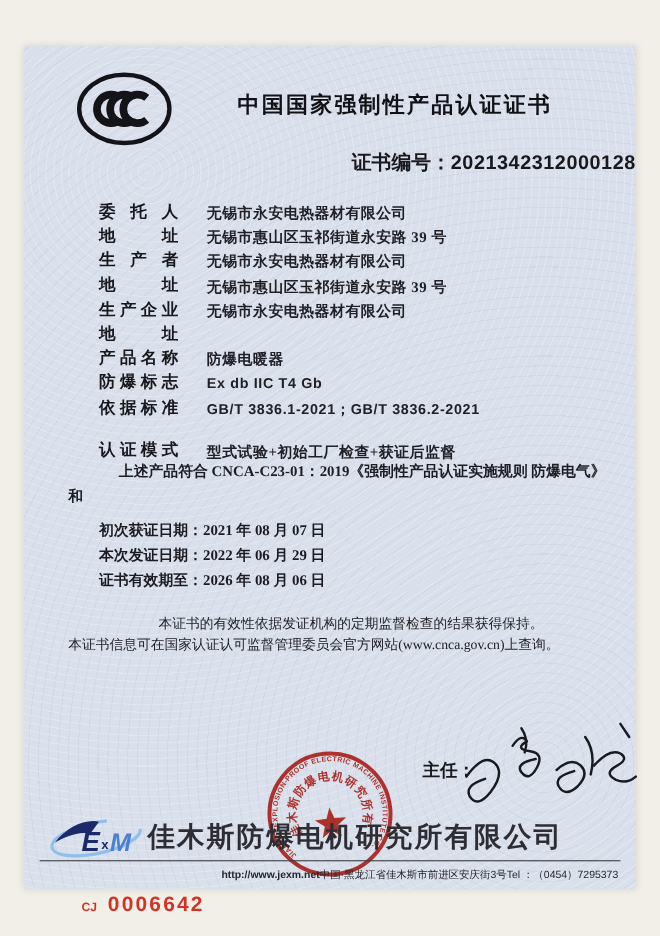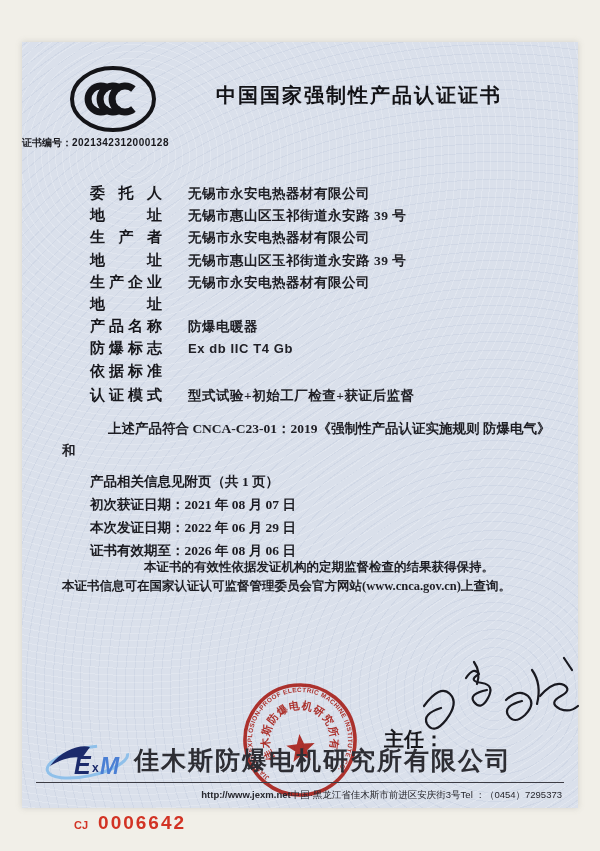--- a/index.html
+++ b/index.html
@@ -20,47 +20,47 @@
     box-shadow:0 0 6px rgba(120,120,110,.25);
   }
   
   .ccc-logo { position:absolute; left:46px; top:22px; width:90px; height:70px; }
   .title {
     position:absolute; left:132px; right:14px; top:40px;
     text-align:center; font-family:"Liberation Sans", sans-serif;
     font-size:20px; font-weight:700; letter-spacing:2px; color:#121216;
   }
   .cert-no {
-    position:absolute; left:0; right:0; top:94px; text-align:left;
-    font-size:10px; font-weight:700; color:#18181d;
+    position:absolute; left:0; right:0; top:94px; text-align:right;
+    font-size:18px; font-weight:700; color:#18181d;
   }
   .cert-no .num { font-family:"Liberation Sans", sans-serif; font-weight:600; letter-spacing:.5px; }
   
   .fields { position:absolute; left:68px; top:144px; right:20px; }
   .frow { display:flex; margin-bottom:6.6px; line-height:15.6px; }
-  .frow.gap-before { margin-top:9px; }
+  .frow.gap-before { margin-top:24px; }
   .flabel {
     width:72px; flex:0 0 72px; font-size:15px; font-weight:700;
     text-align:justify; text-align-last:justify; color:#17171c;
   }
   .fvalue { margin-left:26px; font-size:13.5px; font-weight:700; color:#202026; letter-spacing:.5px; }
   .fvalue.latin { font-family:"Liberation Sans", sans-serif; font-weight:700; font-size:13px; letter-spacing:.6px; }
   
   .statement {
     position:absolute; left:40px; right:22px; top:376px;
     font-size:13.5px; font-weight:700; line-height:22px; color:#1d1d23;
   }
   .statement .l1 { text-indent:46px; }
   
   .infoblock { position:absolute; left:68px; top:428px; font-size:13.5px; font-weight:700; line-height:23px; color:#1b1b21; }
   
-  .validity { position:absolute; left:40px; right:22px; top:516px; font-size:12.5px; font-weight:700; line-height:19px; color:#1d1d23; }
+  .validity { position:absolute; left:40px; right:22px; top:516px; font-size:12.5px; font-weight:400; line-height:19px; color:#1d1d23; }
   .validity .v1 { padding-left:82px; }
   
-  .director-label { position:absolute; left:362px; top:684px; font-size:20px; font-weight:700; color:#17171c; }
+  .director-label { position:absolute; left:362px; top:648px; font-size:16px; font-weight:700; color:#17171c; }
   .signature { position:absolute; left:392px; top:606px; width:172px; height:92px; }
   
   .seal { position:absolute; left:214px; top:634px; width:128px; height:128px; opacity:.92; mix-blend-mode:multiply; transform:rotate(-6deg); }
   
   .jexm-logo { position:absolute; left:20px; top:692px; width:90px; height:52px; }
   .company {
     position:absolute; left:112px; top:702px; right:12px;
     font-family:"Liberation Sans", sans-serif; font-size:25px; font-weight:700;
     letter-spacing:2px; color:#2d2d33;
   }
@@ -121,33 +121,33 @@
     <div class="frow">
       <span class="flabel">产品名称</span>
       <span class="fvalue">防爆电暖器</span>
     </div>
     <div class="frow">
       <span class="flabel">防爆标志</span>
       <span class="fvalue latin">Ex db IIC T4 Gb</span>
     </div>
     <div class="frow">
       <span class="flabel">依据标准</span>
+      <span class="fvalue latin">GB/T 3836.1-2021；GB/T 3836.2-2021</span>
     </div>
     <div class="frow gap-before">
       <span class="flabel">认证模式</span>
       <span class="fvalue">型式试验+初始工厂检查+获证后监督</span>
     </div>
   </div>
 
   <div class="statement">
     <div class="l1">上述产品符合 CNCA-C23-01：2019《强制性产品认证实施规则 防爆电气》和</div>
   </div>
 
   <div class="infoblock">
-    <div>产品相关信息见附页（共 1 页）</div>
     <div>初次获证日期：2021 年 08 月 07 日</div>
     <div>本次发证日期：2022 年 06 月 29 日</div>
     <div>证书有效期至：2026 年 08 月 06 日</div>
   </div>
 
   <div class="validity">
     <div class="v1">本证书的有效性依据发证机构的定期监督检查的结果获得保持。</div>
     <div class="v2">本证书信息可在国家认证认可监督管理委员会官方网站(www.cnca.gov.cn)上查询。</div>
   </div>
 

